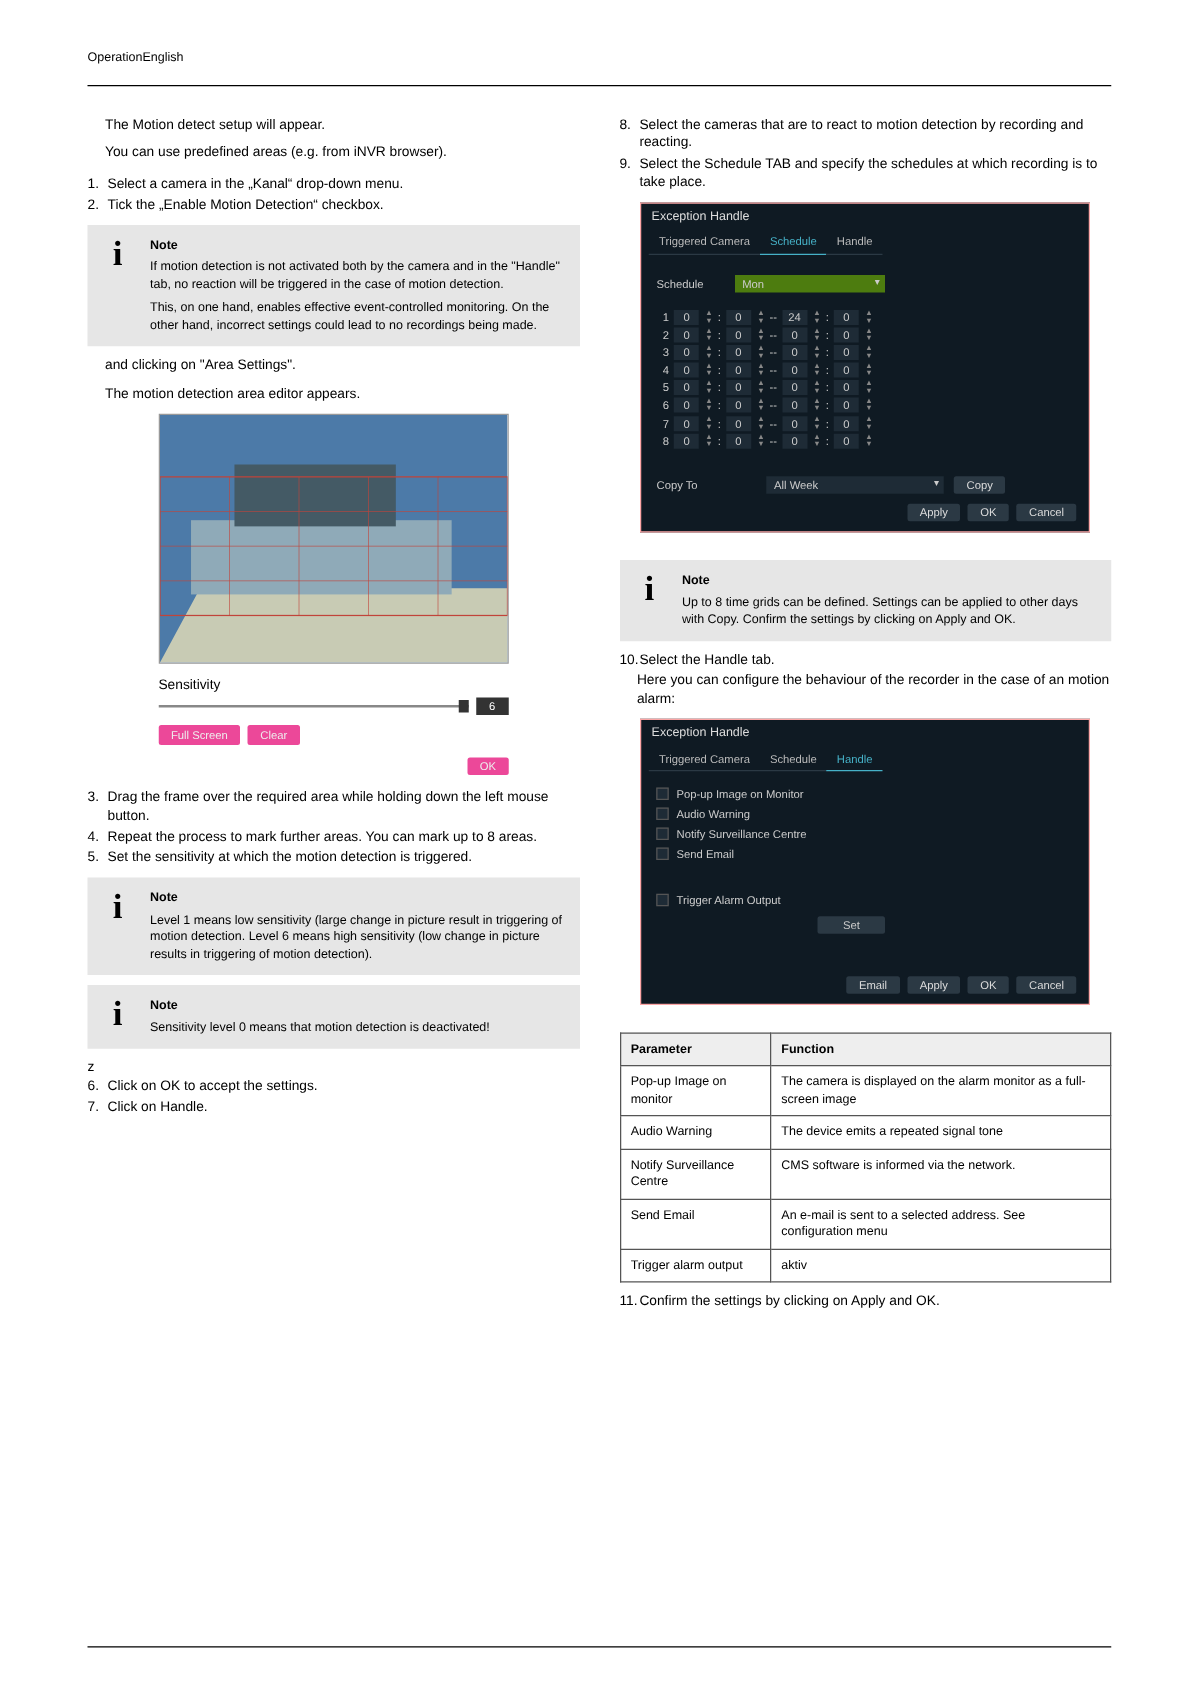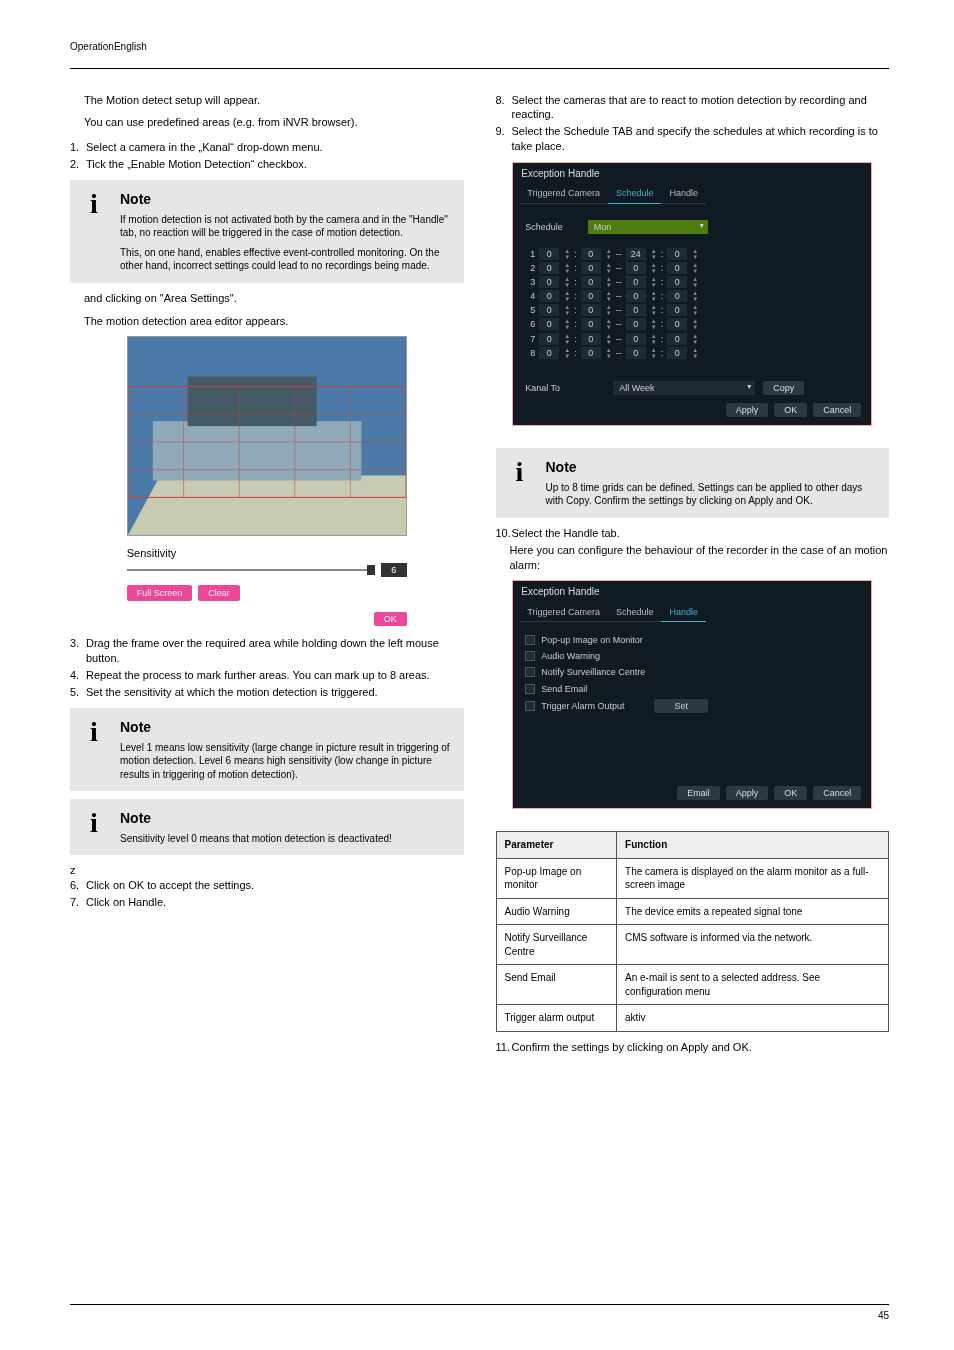--- a/index.html
+++ b/index.html
@@ -10,21 +10,21 @@
   .cols { display: flex; gap: 32px; }
   .col { flex: 1; min-width: 0; }
   .chunk { margin-bottom: 10px; }
   .step { display: flex; align-items: flex-start; gap: 6px; margin-bottom: 2px; }
   .step .num { width: 10px; flex: 0 0 auto; }
   .step .txt { flex: 1; }
   .indent-note { margin-left: 14px; margin-bottom: 8px; }
   .note-box { background: #e6e6e6; display: flex; align-items: flex-start; gap: 14px; padding: 10px 12px; margin: 8px 0; }
   .note-box .icon { font-family: Georgia, serif; font-weight: bold; font-size: 28px; line-height: 1; width: 24px; text-align: center; flex: 0 0 auto; }
   .note-box .body { flex: 1; }
-  .note-box .label { font-weight: bold; font-size: 14px; margin-bottom: 4px; }
+  .note-box .label { font-weight: bold; font-size: 10px; margin-bottom: 4px; }
   .note-box .text { font-size: 10px; }
   .figure-img { width: 280px; height: 200px; margin: 8px auto; display: block; border: 1px solid #999; position: relative; }
   .sensitivity-label { margin-top: 10px; margin-bottom: 2px; }
   .slider-row { display: flex; align-items: center; gap: 6px; margin-bottom: 8px; }
   .slider-track { flex:1; height:2px; background:#888; position:relative; }
   .slider-thumb { position:absolute; top:-4px; right:0; width:8px; height:10px; background:#333; }
   .slider-box { width:26px; height:14px; background:#333; color:#fff; font-size:9px; text-align:center; line-height:14px; }
   .btn-row { display:flex; gap:6px; margin:6px 0 10px; }
   .mini-btn { background:#ec4899; color:#eee; font-size:9px; padding:2px 10px; border-radius:2px; }
 
@@ -43,21 +43,21 @@
   .sp { display:flex; width:20px; height:12px; background:#1e2b36; justify-content:center; align-items:center; }
   .spinbtns { display:flex; flex-direction:column; font-size:6px; line-height:6px; color:#888; padding-left:1px;}
   .copy-row { display:flex; align-items:center; gap:8px; padding:6px 12px 4px; margin-top:6px; }
   .copy-row .sel{ background:#1e2b36; padding:1px 6px; width:142px; position:relative; }
   .copy-row .sel .chev{ position:absolute; right:4px; top:1px; font-size:8px;}
   .dlg-btn { background:#2b3944; padding:1px 10px; font-size:9px; color:#ddd; border-radius:2px; }
   .dlg-footer { display:flex; justify-content:flex-end; gap:6px; padding:4px 10px 8px; }
 
   .chk-row { display:flex; align-items:center; gap:6px; margin:4px 0; }
   .chk { width:10px; height:10px; border:1px solid #555; background:#1e2b36; }
-  .set-btn { margin-left:24px; background:#2b3944; padding:1px 20px; font-size:9px; border-radius:2px; }
+  .set-btn { margin-left:24px; background:#2b3944; padding:1px 20px; font-size:9px; border-radius:2px;margin-top:40px; }
 
   table.func { border-collapse:collapse; width:100%; margin:8px 0; }
   table.func td, table.func th { border:1px solid #555; padding:6px 8px; font-size:10px; vertical-align: top; }
   table.func th { background:#eee; text-align:left; font-weight:bold; }
 
   .footer { position:absolute; bottom:28px; left:70px; right:65px; }
   .footer hr { border:none; border-top:1px solid #000; margin-bottom:4px; }
   .footer .row { display:flex; justify-content:space-between; font-size:10px; }
 </style>
 </head>
@@ -203,21 +203,21 @@
             <div class="sched-row"><span class="idx">2</span><span class="sp">0</span><span class="spinbtns">▲<br>▼</span>:<span class="sp">0</span><span class="spinbtns">▲<br>▼</span>--<span class="sp">0</span><span class="spinbtns">▲<br>▼</span>:<span class="sp">0</span><span class="spinbtns">▲<br>▼</span></div>
             <div class="sched-row"><span class="idx">3</span><span class="sp">0</span><span class="spinbtns">▲<br>▼</span>:<span class="sp">0</span><span class="spinbtns">▲<br>▼</span>--<span class="sp">0</span><span class="spinbtns">▲<br>▼</span>:<span class="sp">0</span><span class="spinbtns">▲<br>▼</span></div>
             <div class="sched-row"><span class="idx">4</span><span class="sp">0</span><span class="spinbtns">▲<br>▼</span>:<span class="sp">0</span><span class="spinbtns">▲<br>▼</span>--<span class="sp">0</span><span class="spinbtns">▲<br>▼</span>:<span class="sp">0</span><span class="spinbtns">▲<br>▼</span></div>
             <div class="sched-row"><span class="idx">5</span><span class="sp">0</span><span class="spinbtns">▲<br>▼</span>:<span class="sp">0</span><span class="spinbtns">▲<br>▼</span>--<span class="sp">0</span><span class="spinbtns">▲<br>▼</span>:<span class="sp">0</span><span class="spinbtns">▲<br>▼</span></div>
             <div class="sched-row"><span class="idx">6</span><span class="sp">0</span><span class="spinbtns">▲<br>▼</span>:<span class="sp">0</span><span class="spinbtns">▲<br>▼</span>--<span class="sp">0</span><span class="spinbtns">▲<br>▼</span>:<span class="sp">0</span><span class="spinbtns">▲<br>▼</span></div>
             <div class="sched-row"><span class="idx">7</span><span class="sp">0</span><span class="spinbtns">▲<br>▼</span>:<span class="sp">0</span><span class="spinbtns">▲<br>▼</span>--<span class="sp">0</span><span class="spinbtns">▲<br>▼</span>:<span class="sp">0</span><span class="spinbtns">▲<br>▼</span></div>
             <div class="sched-row"><span class="idx">8</span><span class="sp">0</span><span class="spinbtns">▲<br>▼</span>:<span class="sp">0</span><span class="spinbtns">▲<br>▼</span>--<span class="sp">0</span><span class="spinbtns">▲<br>▼</span>:<span class="sp">0</span><span class="spinbtns">▲<br>▼</span></div>
           </div>
         </div>
         <div class="copy-row">
-          <span style="width:80px">Kanal To</span>
+          <span style="width:80px">Copy To</span>
           <span class="sel"><span>All Week</span><span class="chev">▾</span></span>
           <span class="dlg-btn">Copy</span>
         </div>
         <div class="dlg-footer">
           <span class="dlg-btn">Apply</span>
           <span class="dlg-btn">OK</span>
           <span class="dlg-btn">Cancel</span>
         </div>
       </div>
 
@@ -304,18 +304,14 @@
 
       <div class="step">
         <span class="num">11.</span>
         <span class="txt">Confirm the settings by clicking on Apply and OK.</span>
       </div>
     </div>
   </div>
 
   <div class="footer">
     <hr>
-    <div class="row">
-      <span></span>
-      <span>45</span>
-    </div>
   </div>
 </div>
 
 </body></html>

